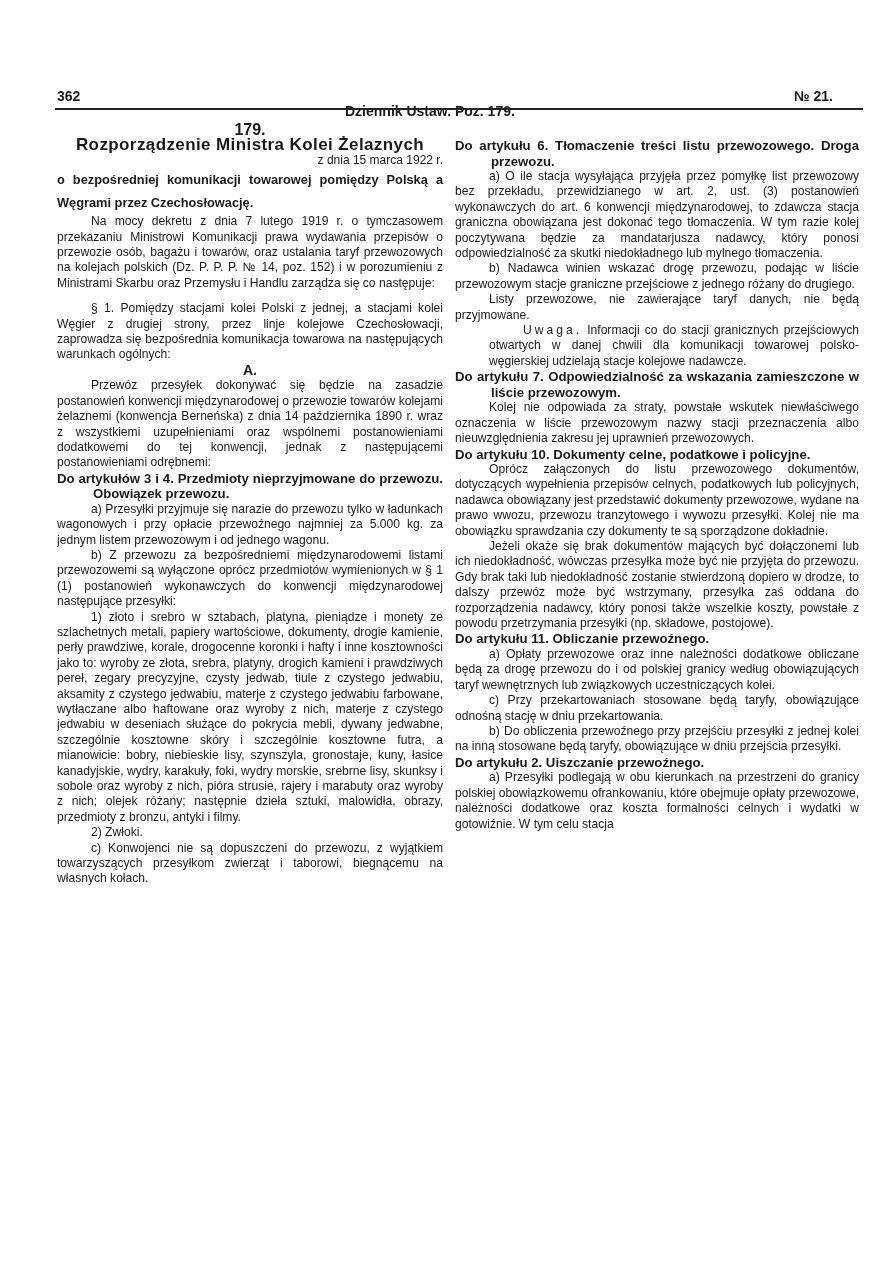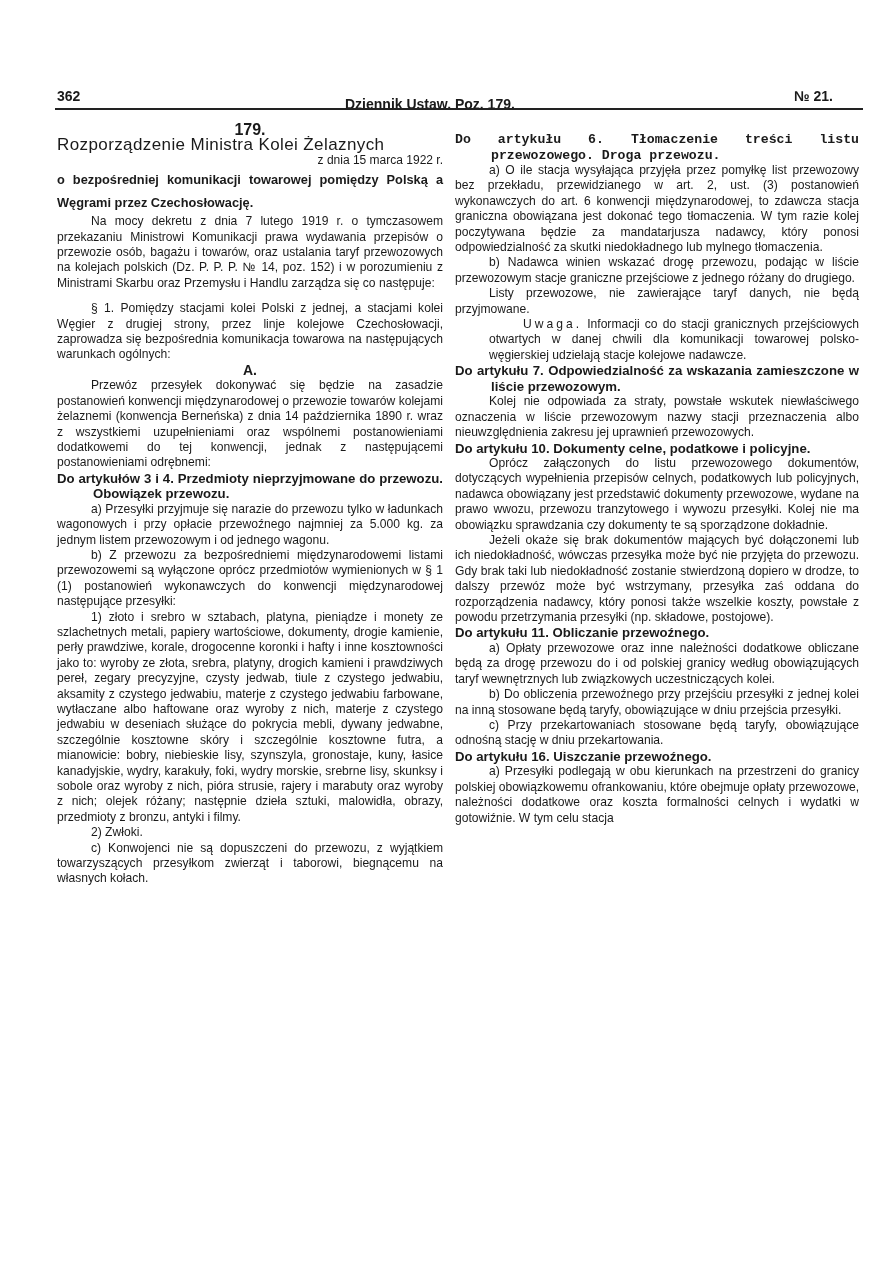--- a/index.html
+++ b/index.html
@@ -6,44 +6,44 @@
   body {
     width: 893px; height: 1263px; position: relative; overflow: hidden;
     font-family: "Liberation Sans", "DejaVu Sans", sans-serif;
     color: #1a1a1a;
   }
   .page-header {
     position: absolute; left: 55px; top: 86px; width: 800px; height: 22px;
     font-size: 14px; font-weight: bold;
   }
   .page-header .left { position: absolute; left: 2px; top: 2px; text-align: right; }
-  .page-header .center { position: absolute; left: 290px; top: 10px; }
+  .page-header .center { position: absolute; left: 290px; top: 17px; }
   .page-header .right { position: absolute; right: 22px; top: 2px; }
   .header-rule {
     position: absolute; left: 55px; top: 108px; width: 808px; height: 2px;
     background: #222;
   }
   .col {
     position: absolute; top: 122px; font-size: 12.1px; line-height: 15.4px;
     text-align: justify;
   }
   .col-left { left: 57px; width: 386px; }
   .col-right { left: 455px; width: 404px; }
   .col p { margin: 0; }
   .indent { text-indent: 34px; }
   .num-title { text-align: center; font-size: 16px; font-weight: bold; margin: 0 0 6px 0; }
-  .act-title { font-size: 17px; font-weight: normal; letter-spacing: 0.4px; margin: 0 0 6px 0; }
+  .act-title { text-align: center; font-size: 17px; font-weight: bold; letter-spacing: 0.4px; margin: 0 0 6px 0; }
   .act-date { text-align: right; font-size: 12px; margin: 0 0 6px 0; }
   .act-subject { font-weight: bold; font-size: 12.8px; line-height: 23px; margin: 0 0 12px 0; text-align: justify; }
   .section-a { text-align: center; font-weight: bold; font-size: 14px; margin: 12px 0 10px 0; }
   .art-head {
     font-weight: bold; font-size: 13.2px; line-height: 15.5px;
     padding-left: 36px; text-indent: -36px; margin: 10px 0 4px 0;
   }
-  .art-head.first { margin-top: 10px; font-family: Liberation Mono, monospace; }
+  .art-head.first { margin-top: 16px; }
   .note { padding-left: 34px; }
   .note .spaced { letter-spacing: 3px; }
   .gap { height: 10px; }
 </style>
 </head>
 <body>
 
 <div class="page-header">
   <span class="left">362</span>
   <span class="center">Dziennik Ustaw.  Poz. 179.</span>
@@ -75,17 +75,17 @@
   <p class="indent">b) Nadawca winien wskazać drogę przewozu, podając w liście przewozowym stacje graniczne przejściowe z jednego różany do drugiego.</p>
   <p class="indent">Listy przewozowe, nie zawierające taryf danych, nie będą przyjmowane.</p>
   <p class="note indent"><span class="spaced">Uwaga.</span> <span>Informacji co do stacji granicznych przejściowych otwartych w danej chwili dla komunikacji towarowej polsko-węgierskiej udzielają stacje kolejowe nadawcze.</span></p>
   <p class="art-head">Do artykułu 7. Odpowiedzialność za wskazania zamieszczone w liście przewozowym.</p>
   <p class="indent">Kolej nie odpowiada za straty, powstałe wskutek niewłaściwego oznaczenia w liście przewozowym nazwy stacji przeznaczenia albo nieuwzględnienia zakresu jej uprawnień przewozowych.</p>
   <p class="art-head">Do artykułu 10. Dokumenty celne, podatkowe i policyjne.</p>
   <p class="indent">Oprócz załączonych do listu przewozowego dokumentów, dotyczących wypełnienia przepisów celnych, podatkowych lub policyjnych, nadawca obowiązany jest przedstawić dokumenty przewozowe, wydane na prawo wwozu, przewozu tranzytowego i wywozu przesyłki. Kolej nie ma obowiązku sprawdzania czy dokumenty te są sporządzone dokładnie.</p>
   <p class="indent">Jeżeli okaże się brak dokumentów mających być dołączonemi lub ich niedokładność, wówczas przesyłka może być nie przyjęta do przewozu. Gdy brak taki lub niedokładność zostanie stwierdzoną dopiero w drodze, to dalszy przewóz może być wstrzymany, przesyłka zaś oddana do rozporządzenia nadawcy, który ponosi także wszelkie koszty, powstałe z powodu przetrzymania przesyłki (np. składowe, postojowe).</p>
   <p class="art-head">Do artykułu 11. Obliczanie przewoźnego.</p>
   <p class="indent">a) Opłaty przewozowe oraz inne należności dodatkowe obliczane będą za drogę przewozu do i od polskiej granicy według obowiązujących taryf wewnętrznych lub związkowych uczestniczących kolei.</p>
+  <p class="indent">c) Przy przekartowaniach stosowane będą taryfy, obowiązujące odnośną stację w dniu przekartowania.</p>
   <p class="indent">b) Do obliczenia przewoźnego przy przejściu przesyłki z jednej kolei na inną stosowane będą taryfy, obowiązujące w dniu przejścia przesyłki.</p>
-  <p class="indent">c) Przy przekartowaniach stosowane będą taryfy, obowiązujące odnośną stację w dniu przekartowania.</p>
-  <p class="art-head">Do artykułu 16. Uiszczanie przewoźnego.</p>
+  <p class="art-head">Do artykułu 2. Uiszczanie przewoźnego.</p>
   <p class="indent">a) Przesyłki podlegają w obu kierunkach na przestrzeni do granicy polskiej obowiązkowemu ofrankowaniu, które obejmuje opłaty przewozowe, należności dodatkowe oraz koszta formalności celnych i wydatki w gotowiźnie. W tym celu stacja</p>
 </div>
 
 </body></html>

